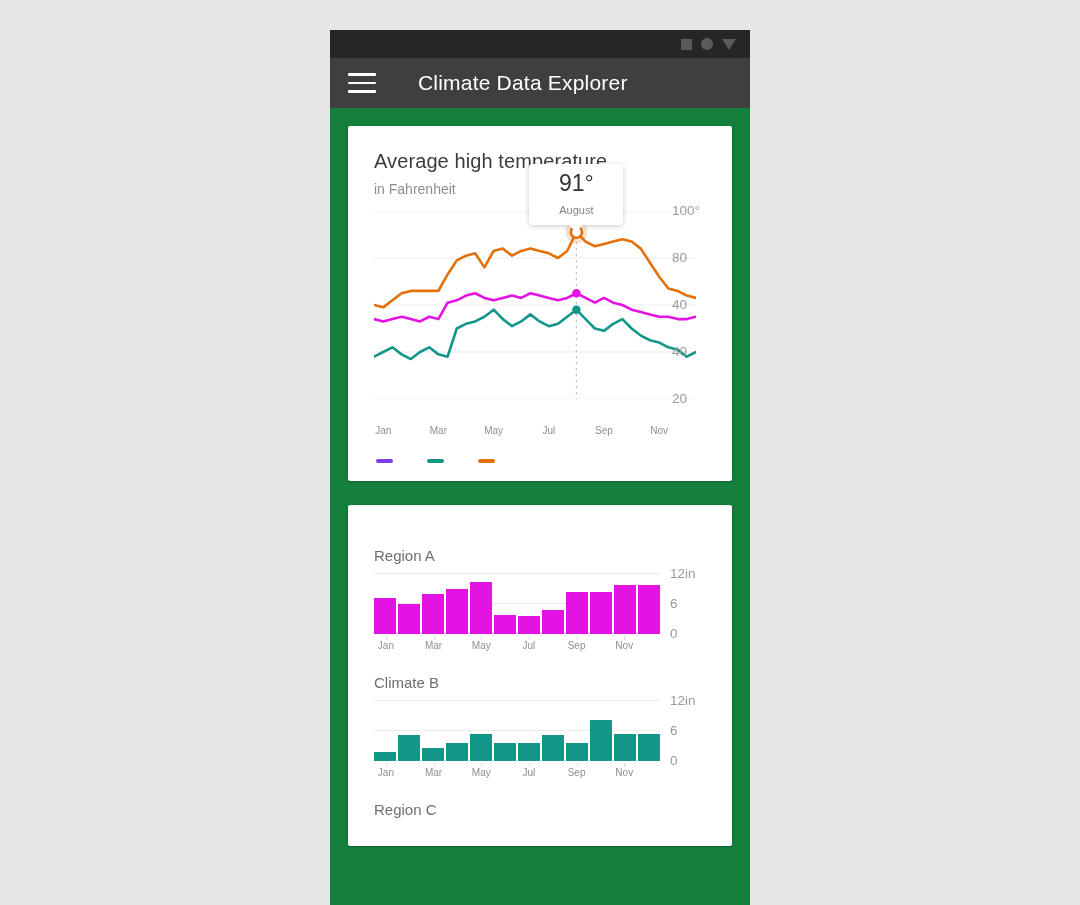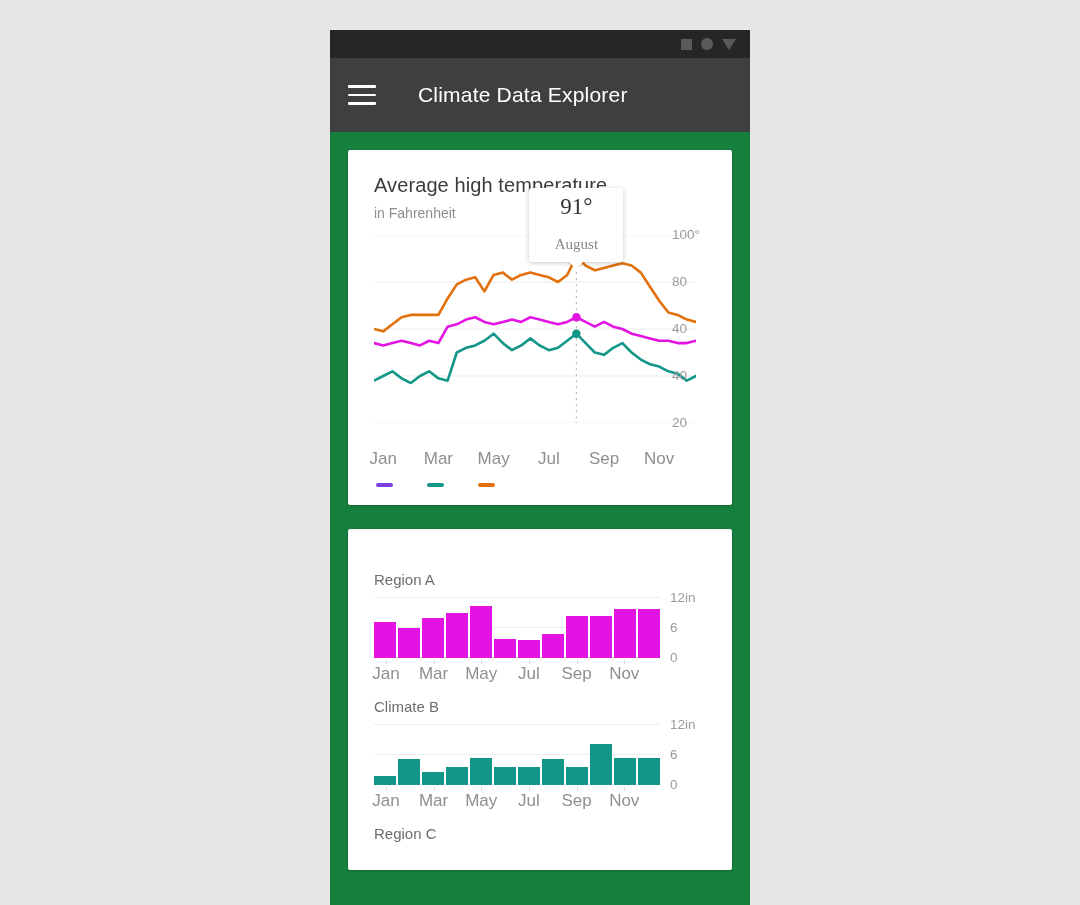--- a/index.html
+++ b/index.html
@@ -35,21 +35,21 @@
   .sb-sq { width: 11px; height: 11px; background: #5a5a5a; }
   .sb-ci { width: 12px; height: 12px; background: #5a5a5a; border-radius: 50%; }
   .sb-tr {
     width: 0; height: 0;
     border-left: 7px solid transparent;
     border-right: 7px solid transparent;
     border-top: 11px solid #5a5a5a;
   }
   
   #appbar {
-    height: 74px;
+    height: 50px;
     background: #3f3f3f;
     display: flex;
     align-items: center;
     padding-left: 18px;
   }
   #menu-btn {
     width: 34px; height: 34px;
     display: flex; flex-direction: column;
     justify-content: center; gap: 6px;
     cursor: pointer;
@@ -113,40 +113,40 @@
     content: "";
     position: absolute;
     left: 50%; bottom: -7px;
     margin-left: -7px;
     width: 0; height: 0;
     border-left: 7px solid transparent;
     border-right: 7px solid transparent;
     border-top: 7px solid #ffffff;
   }
   .tt-value { font-size: 23px; color: #343434; line-height: 1.05; }
-  .tt-label { font-size: 15px; color: #868686; margin-top: 17px; }
+  .tt-label { font-size: 11px; color: #868686; margin-top: 9px; }
   .axis-y-line, .axis-y-bar {
     position: absolute;
     right: 0; top: 0;
     width: 46px;
   }
   .ylab {
     position: absolute;
     font-size: 13.5px;
     color: #9a9a9a;
     white-space: nowrap;
   }
   #line-xaxis {
     position: relative;
     height: 20px;
     margin-top: 2px;
   }
   .xlab {
     position: absolute;
-    font-size: 17px;
+    font-size: 10px;
     color: #8f8f8f;
     transform: translateX(-50%);
     white-space: nowrap;
   }
   #legend {
     display: flex;
     gap: 26px;
     margin-top: 16px;
     padding-left: 2px;
   }
@@ -209,21 +209,21 @@
       <div id="appbar-title">Climate Data Explorer</div>
     </div>
 
     <div id="content">
 
       <div class="card">
         <div class="card-title">Average high temperature</div>
         <div class="card-subtitle">in Fahrenheit</div>
 
         <div id="line-chart-wrap">
-          <div id="tooltip" style="left: 155.4px; top: -46.85px; font-family: Liberation Serif, serif;">
+          <div id="tooltip" style="left: 155.4px; top: -46.85px;">
             <div class="tt-value">91°</div>
             <div class="tt-label">August</div>
           </div>
           <svg id="line-svg" width="322" height="188">
               <line x1="0" x2="322" y1="188" y2="188" stroke="#EDEDED" stroke-width="1"></line>
               <line x1="0" x2="322" y1="141" y2="141" stroke="#EDEDED" stroke-width="1"></line>
               <line x1="0" x2="322" y1="94" y2="94" stroke="#EDEDED" stroke-width="1"></line>
               <line x1="0" x2="322" y1="47" y2="47" stroke="#EDEDED" stroke-width="1"></line>
               <line x1="0" x2="322" y1="0" y2="0" stroke="#EDEDED" stroke-width="1"></line>
               <line x1="202.4" x2="202.4" y1="25.150000000000006" y2="188" stroke="#b9b9b9" stroke-width="1.2" stroke-dasharray="2,4"></line>

